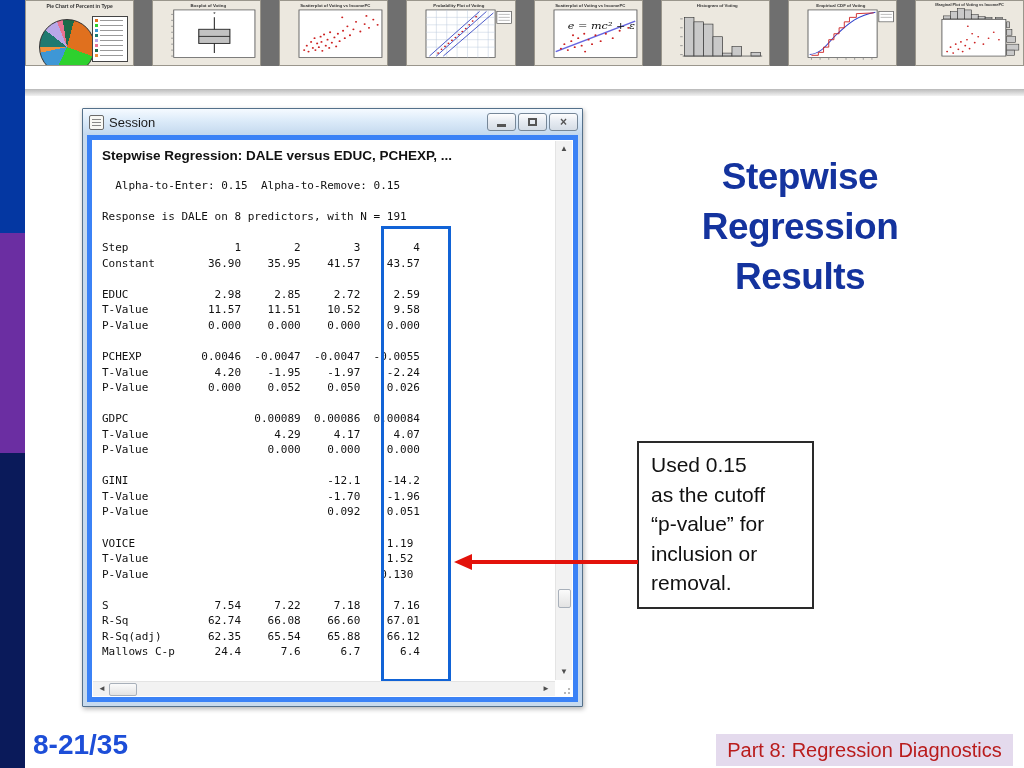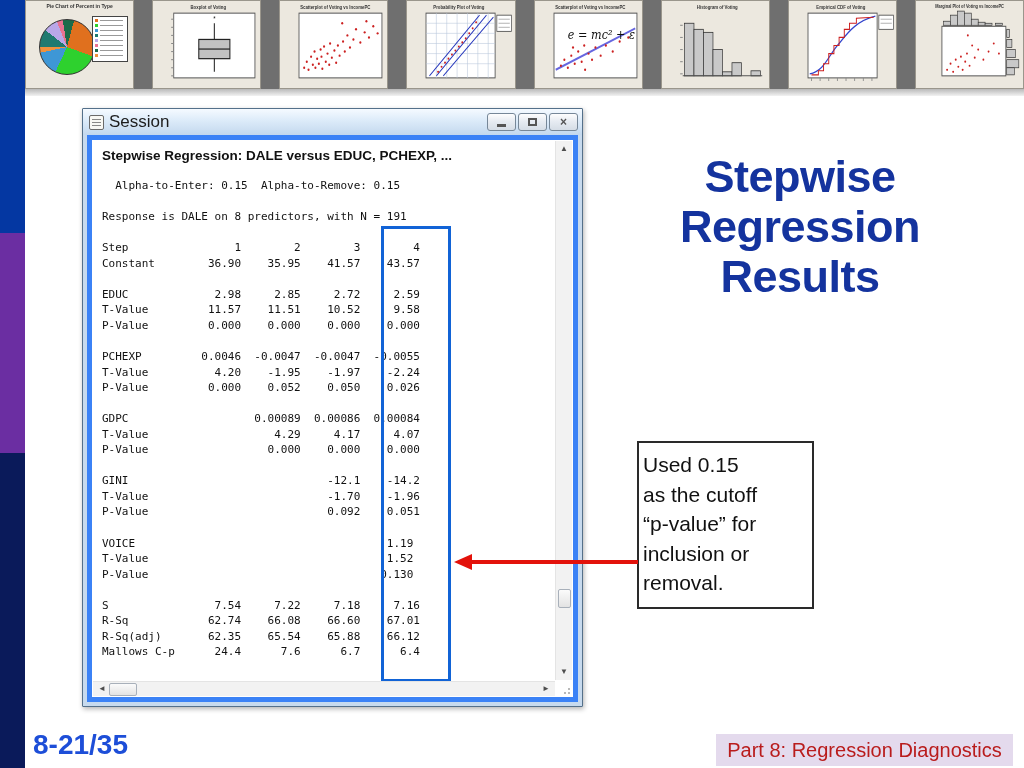--- a/index.html
+++ b/index.html
@@ -1,21 +1,21 @@
 <!DOCTYPE html>
 <html><head>
 <meta charset="utf-8">
 <style>
   * { margin:0; padding:0; box-sizing:border-box; }
   html,body { width:1024px; height:768px; }
   body { font-family:"Liberation Sans", sans-serif; background:#ffffff; position:relative; overflow:hidden; }
   .abs { position:absolute; }
 
   
-  .filmstrip { left:25px; top:0; width:999px; height:89px; background:#6f6f6f; display:flex; gap:18px; }
+  .filmstrip { left:25px; top:0; width:999px; height:66px; background:#6f6f6f; display:flex; gap:18px; }
   .thumb { flex:1 1 0; background:#ece8df; border:1px solid #9a968c; position:relative; overflow:hidden; }
   .thumb svg { display:block; width:100%; height:100%; }
   .strip-shadow { left:25px; top:89px; width:999px; height:7px;
       background:linear-gradient(#b9b9b9,#f2f2f2); }
 
   
   .bar-blue   { left:0; top:0;    width:25px; height:233px; background:#0437a2; }
   .bar-purple { left:0; top:233px; width:25px; height:220px; background:#6b2ea2; }
   .bar-navy   { left:0; top:453px; width:25px; height:315px; background:#0a1a5a; }
 
@@ -23,21 +23,21 @@
   .session-window { left:82px; top:108px; width:501px; height:599px;
       background:#c7daee; border:1px solid #54708a; border-radius:1px;
       box-shadow:1px 2px 5px rgba(0,0,0,.3); }
   .titlebar { position:absolute; left:0; top:0; right:0; height:26px;
       background:linear-gradient(#f5faff,#dcebf9 45%,#c3d8ee);
       display:flex; align-items:center; padding:0 4px 0 6px; }
   .title-icon { width:15px; height:15px; background:#f8f8f4; border:1px solid #6a6a6a;
       border-radius:2px; margin-right:5px; position:relative; flex:none; }
   .title-icon::before { content:""; position:absolute; left:2px; right:2px; top:3px;
       height:1px; background:#888; box-shadow:0 3px 0 #888, 0 6px 0 #888; }
-  .title-text { font-size:17px; color:#1c1c1c; }
+  .title-text { font-size:13px; color:#1c1c1c; }
   .win-btns { margin-left:auto; display:flex; gap:2px; }
   .win-btn { width:29px; height:18px; border:1px solid #768798; border-radius:3px;
       background:linear-gradient(#fefefe,#e7ecf2 45%,#d5dde6);
       display:flex; align-items:center; justify-content:center;
       color:#444; font-size:11px; line-height:1; }
   .glyph-min { width:9px; height:3px; background:#555; margin-top:7px; }
   .glyph-max { width:9px; height:8px; border:2px solid #555; }
   .glyph-close { font-weight:bold; font-size:12px; color:#555; }
 
   .win-content { position:absolute; left:4px; right:4px; top:26px; bottom:4px;
@@ -64,24 +64,24 @@
   .h-thumb { position:absolute; left:16px; top:1px; width:28px; height:13px;
       background:linear-gradient(#fbfbfb,#e3e3e3); border:1px solid #a8b0ba; border-radius:2px; }
   .resize-grip { position:absolute; right:3px; bottom:3px; width:10px; height:10px; }
   .resize-grip i { position:absolute; width:2px; height:2px; background:#b9b9b9; }
   .resize-grip i:nth-child(1){ right:0; bottom:0; }
   .resize-grip i:nth-child(2){ right:4px; bottom:0; }
   .resize-grip i:nth-child(3){ right:0; bottom:4px; }
 
   
   .slide-title { left:635px; top:152px; width:330px; text-align:center;
-      font-weight:bold; font-size:45px; line-height:50px; color:#14339e;
+      font-weight:bold; font-size:37px; line-height:50px; color:#14339e;
       white-space:pre-line; letter-spacing:-0.5px; }
   .callout-box { left:637px; top:441px; width:177px; height:168px;
-      background:#fff; border:2px solid #2a2a2a; padding:7px 0 0 4px;
+      background:#fff; border:2px solid #2a2a2a; padding:7px 0 0 12px;
       font-size:21px; line-height:29.5px; color:#111; white-space:pre-line; }
   .red-arrow { left:452px; top:549px; width:192px; height:26px; }
 
   
   .footer-page { left:33px; top:729px; font-weight:bold; font-size:28px; color:#1d4ed8; }
   .footer-section-box { left:716px; top:734px; width:297px; height:32px;
       background:#e4daed; display:flex; align-items:center; justify-content:center;
       font-size:20px; color:#b91c1c; }
 
   

